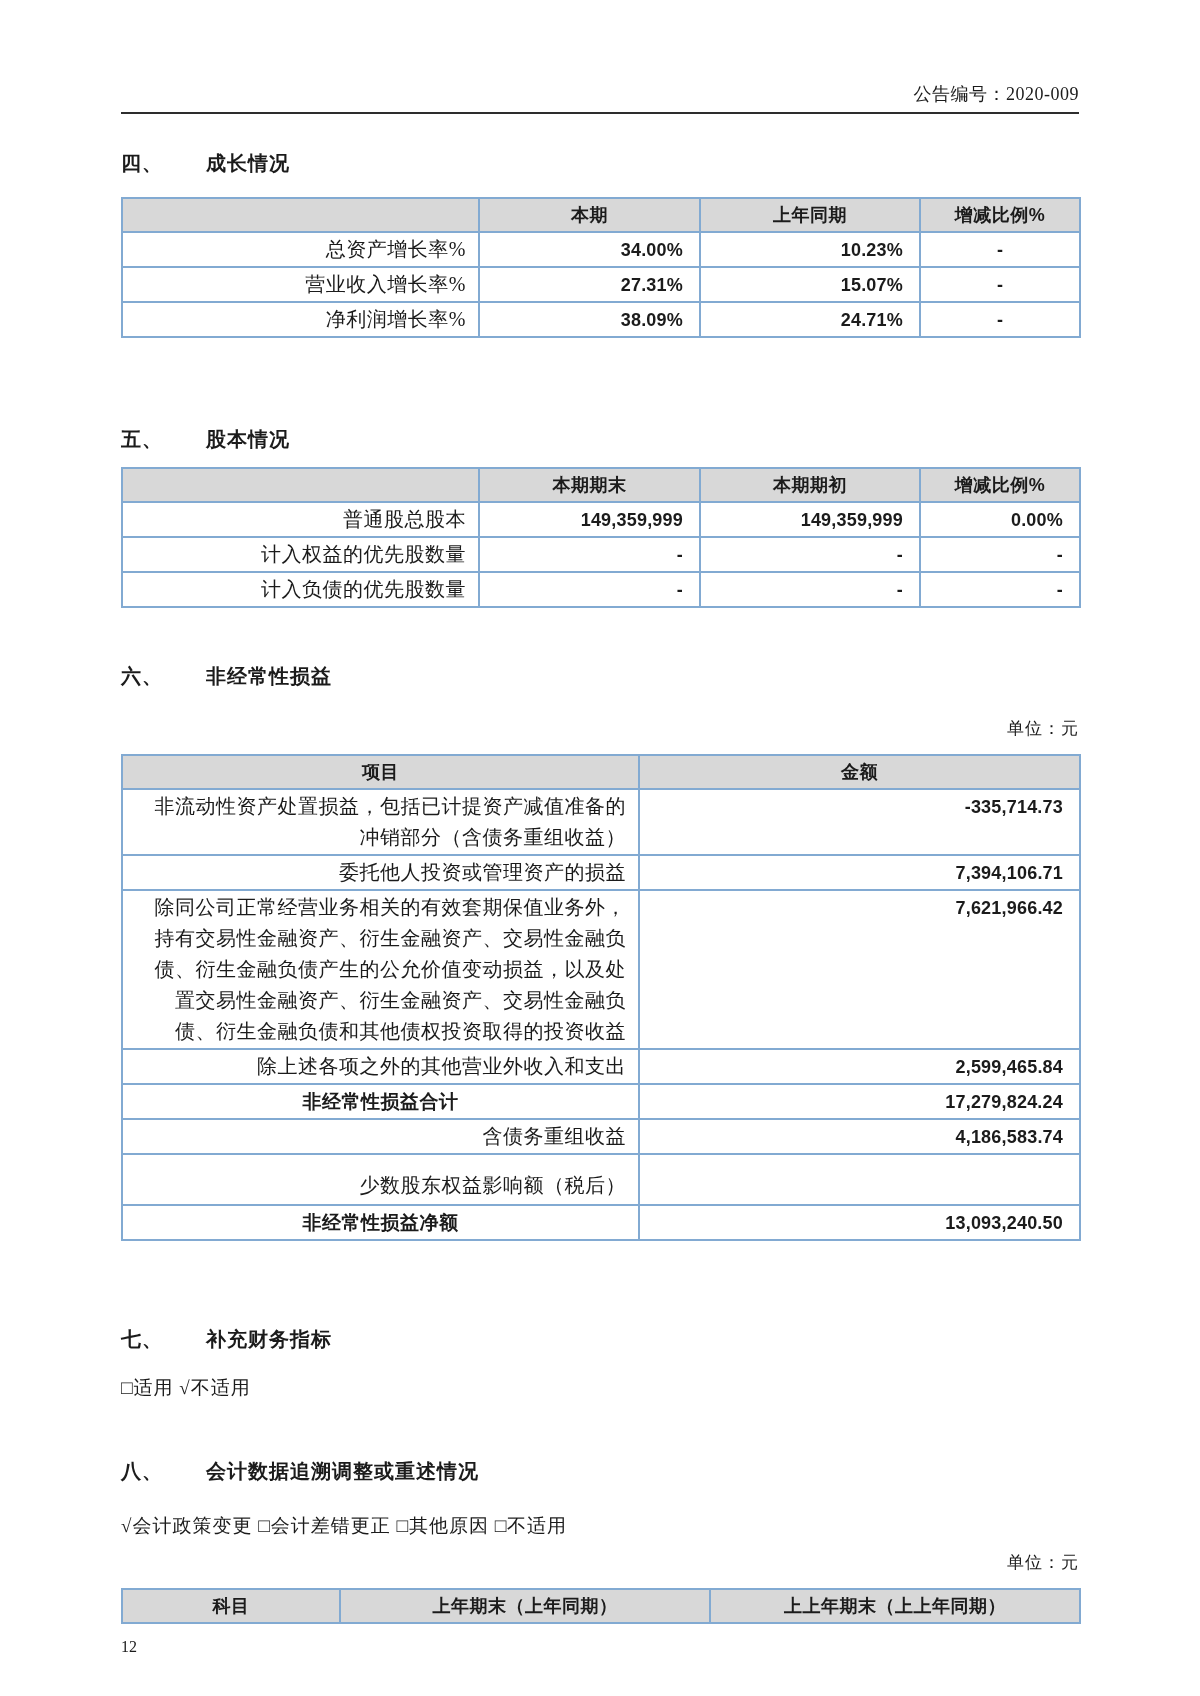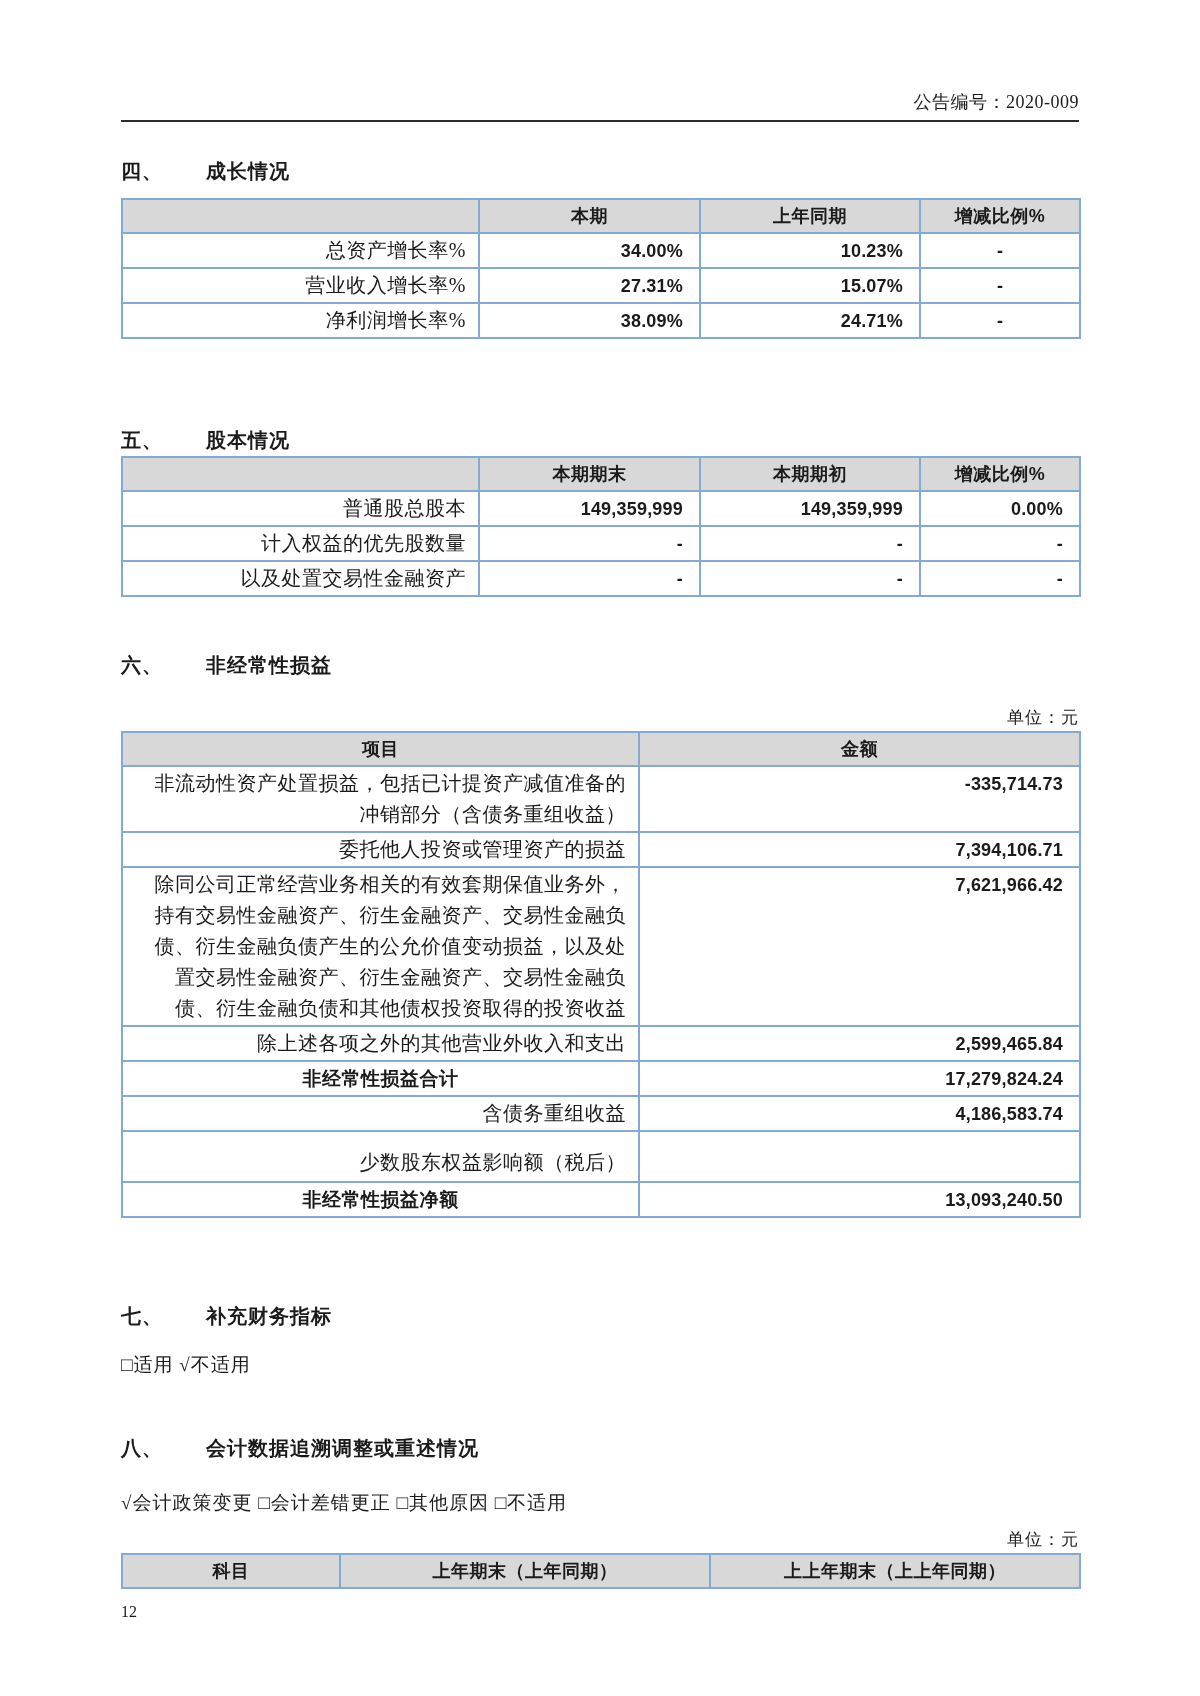--- a/index.html
+++ b/index.html
@@ -3,37 +3,37 @@
 <meta charset="utf-8">
 <style>
   * { margin:0; padding:0; box-sizing:border-box; }
   html,body { background:#ffffff; }
   .page {
     width:1200px; height:1696px; background:#ffffff; position:relative;
     font-family:"Liberation Serif","DejaVu Serif",serif; color:#1b1b1b; overflow:hidden;
   }
   .content { width:958px; margin-left:121px; }
 
-  .doc-number { padding-top:82px; text-align:right; font-size:18px; letter-spacing:0.5px;margin-top:8px; }
+  .doc-number { padding-top:82px; text-align:right; font-size:18px; letter-spacing:0.5px; }
   .rule { height:2px; background:#2d2d2d; margin-top:6px; }
 
   .sec-heading { font-family:"Liberation Sans","DejaVu Sans",sans-serif; font-weight:700; font-size:20px; letter-spacing:1px; }
   .sec-no { display:inline-block; width:85px; }
   .h4 { margin-top:36px; }
   .h5 { margin-top:88px; }
   .h6 { margin-top:55px; }
   .h7 { margin-top:85px; }
   .h8 { margin-top:57px; }
 
   .unit-line { text-align:right; font-size:17px; margin-top:26px; letter-spacing:1px; }
   .unit-line.tight { margin-top:12px; }
   .unit-line.mid { margin-top:27px; }
 
-  table { border-collapse:collapse; table-layout:fixed; width:958px; margin-top:2px; }
-  .t-growth { margin-top:13px; }
+  table { border-collapse:collapse; table-layout:fixed; width:958px; margin-top:14px; }
+  .t-growth { margin-top:20px; }
   th, td { border:2px solid #82aad2; }
   th {
     background:#d8d8d8; font-family:"Liberation Sans","DejaVu Sans",sans-serif;
     font-size:18px; font-weight:700; text-align:center; padding:4px 2px; letter-spacing:0.5px;
   }
   td.label { font-size:20px; line-height:31px; padding:1px 12px; letter-spacing:0.5px; text-align:right; vertical-align:top; }
   td.num {
     font-family:"Liberation Sans","DejaVu Sans",sans-serif; font-size:18px; font-weight:600;
     text-align:right; padding:3px 16px 1px 4px; line-height:29px; vertical-align:top; letter-spacing:0.2px;
   }
@@ -118,21 +118,21 @@
         <td class="num">149,359,999</td>
         <td class="num">0.00%</td>
       </tr>
       <tr>
         <td class="label">计入权益的优先股数量</td>
         <td class="num">-</td>
         <td class="num">-</td>
         <td class="num">-</td>
       </tr>
       <tr>
-        <td class="label">以及处置交易性金融资产</td>
+        <td class="label">计入负债的优先股数量</td>
         <td class="num">-</td>
         <td class="num">-</td>
         <td class="num">-</td>
       </tr>
     </tbody>
       </table>
 
     <div class="sec-heading h6">
       <span class="sec-no">六、</span><span>非经常性损益</span>
     </div>

